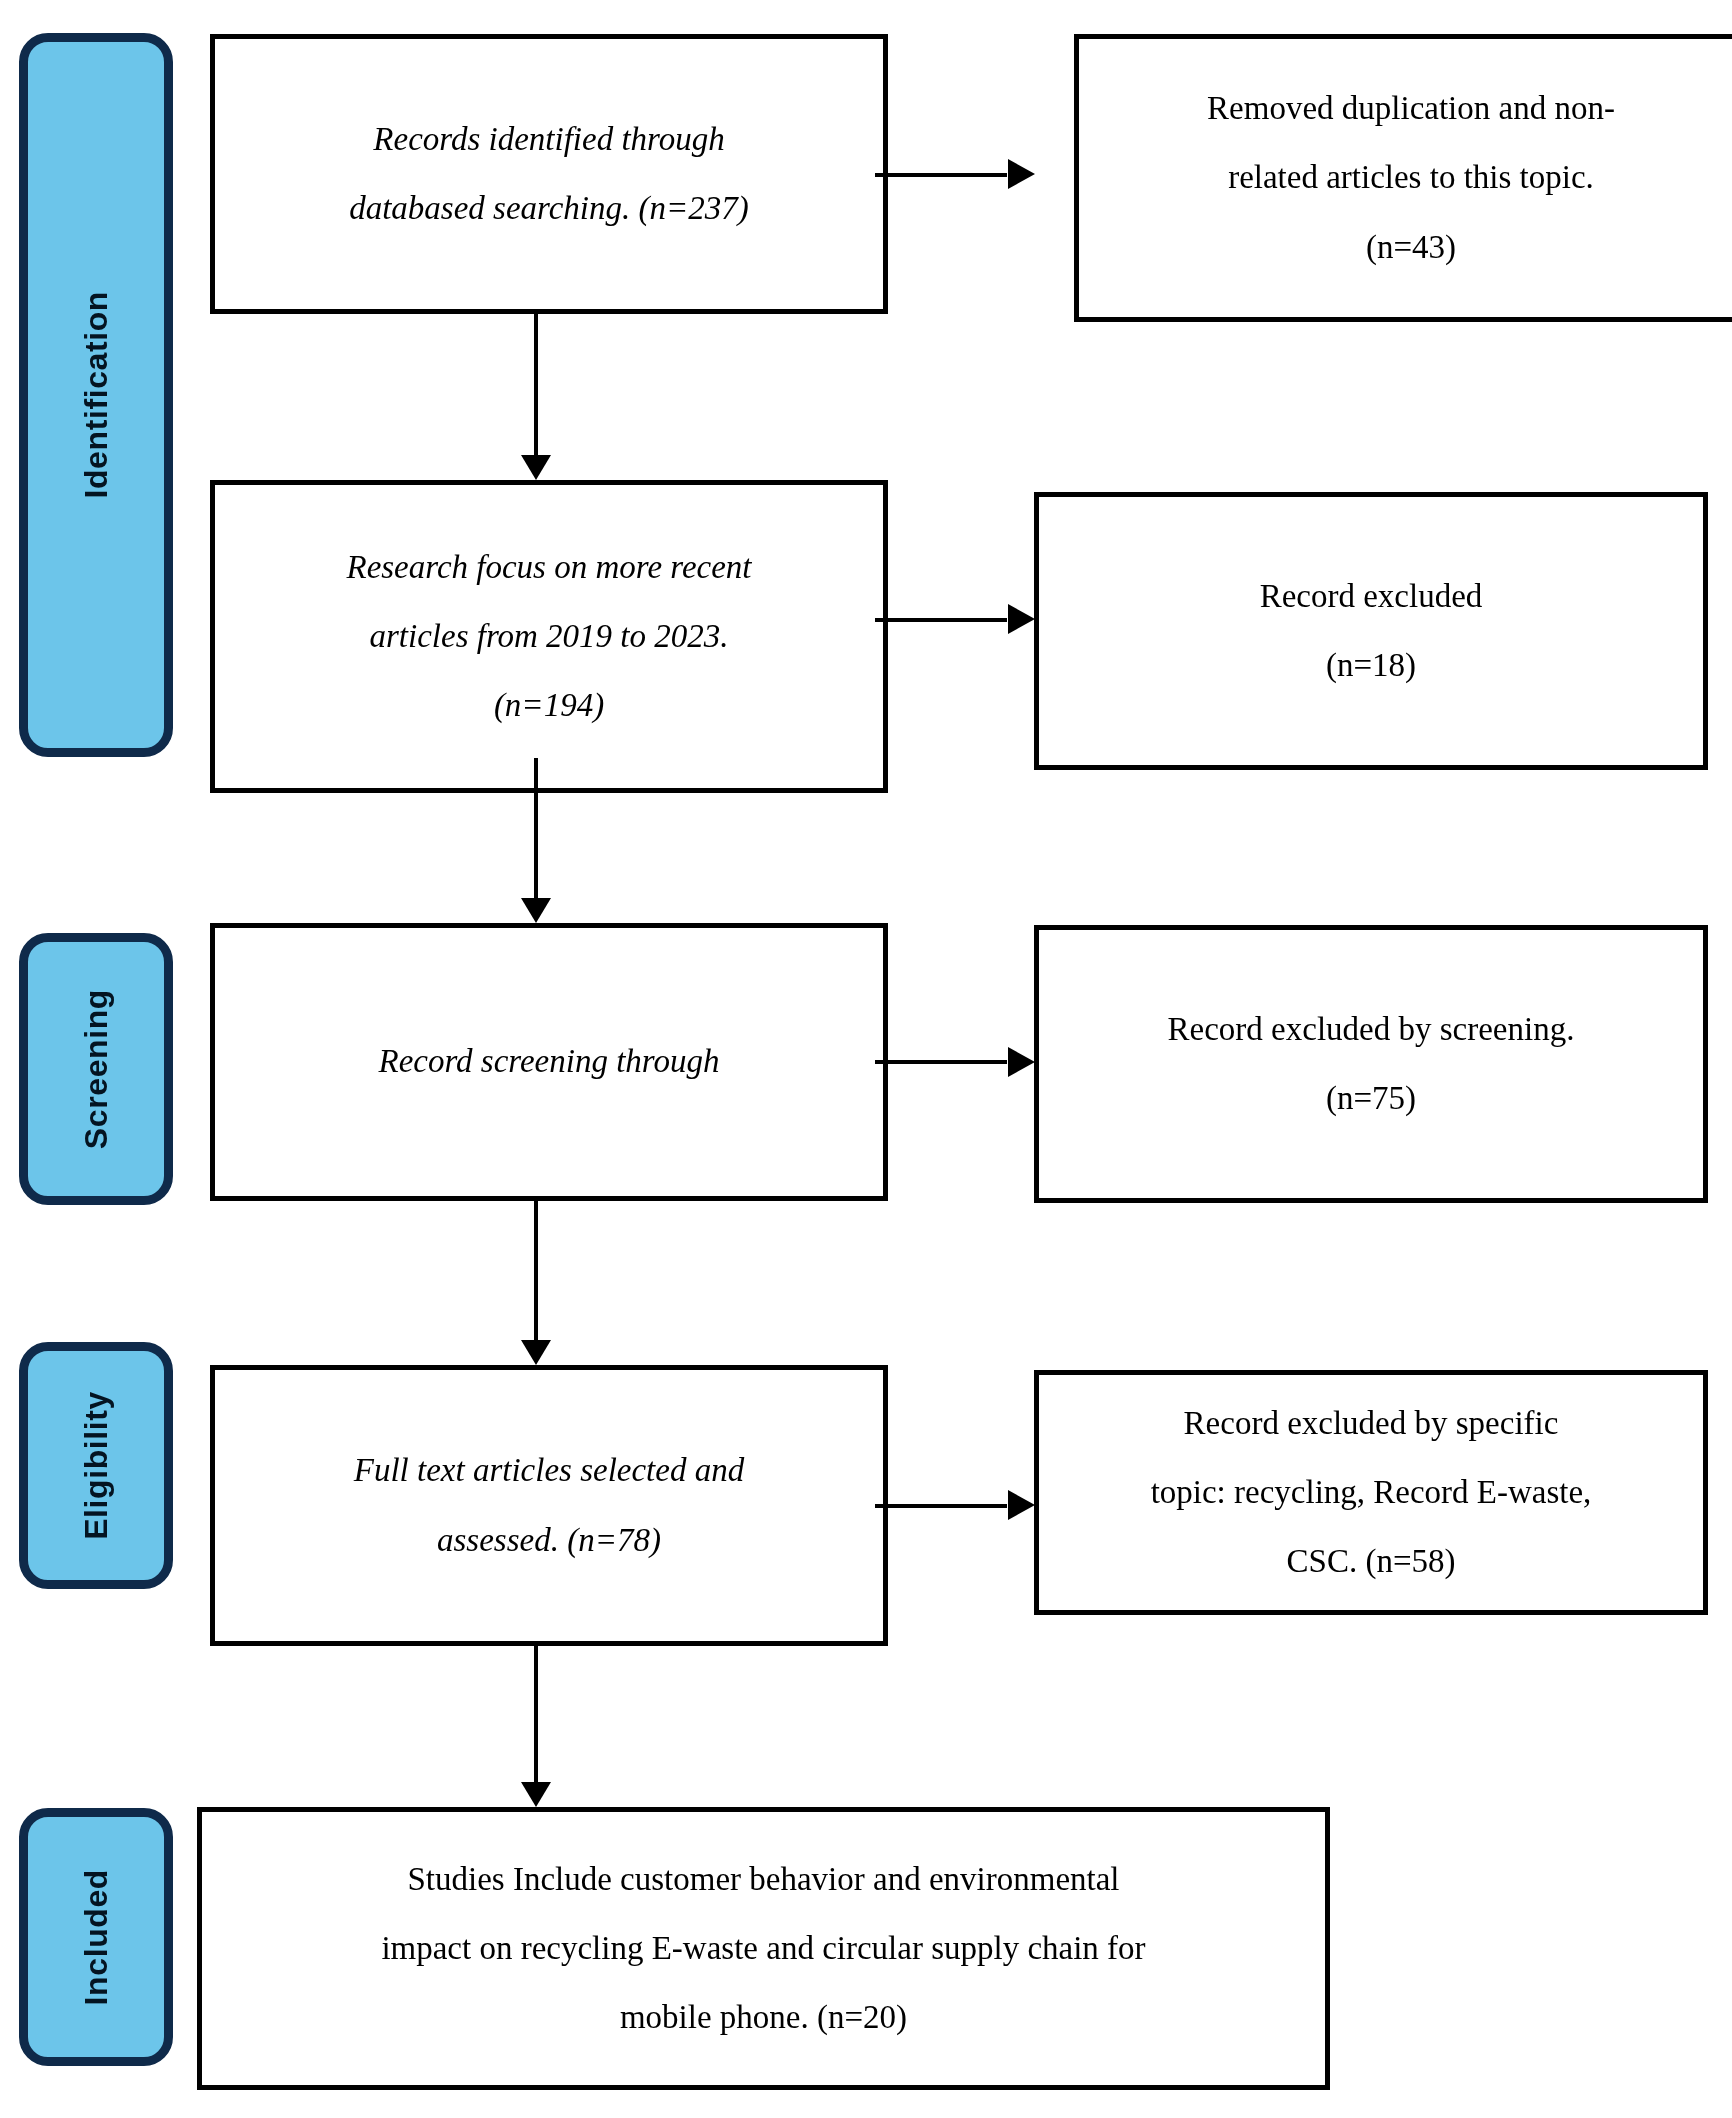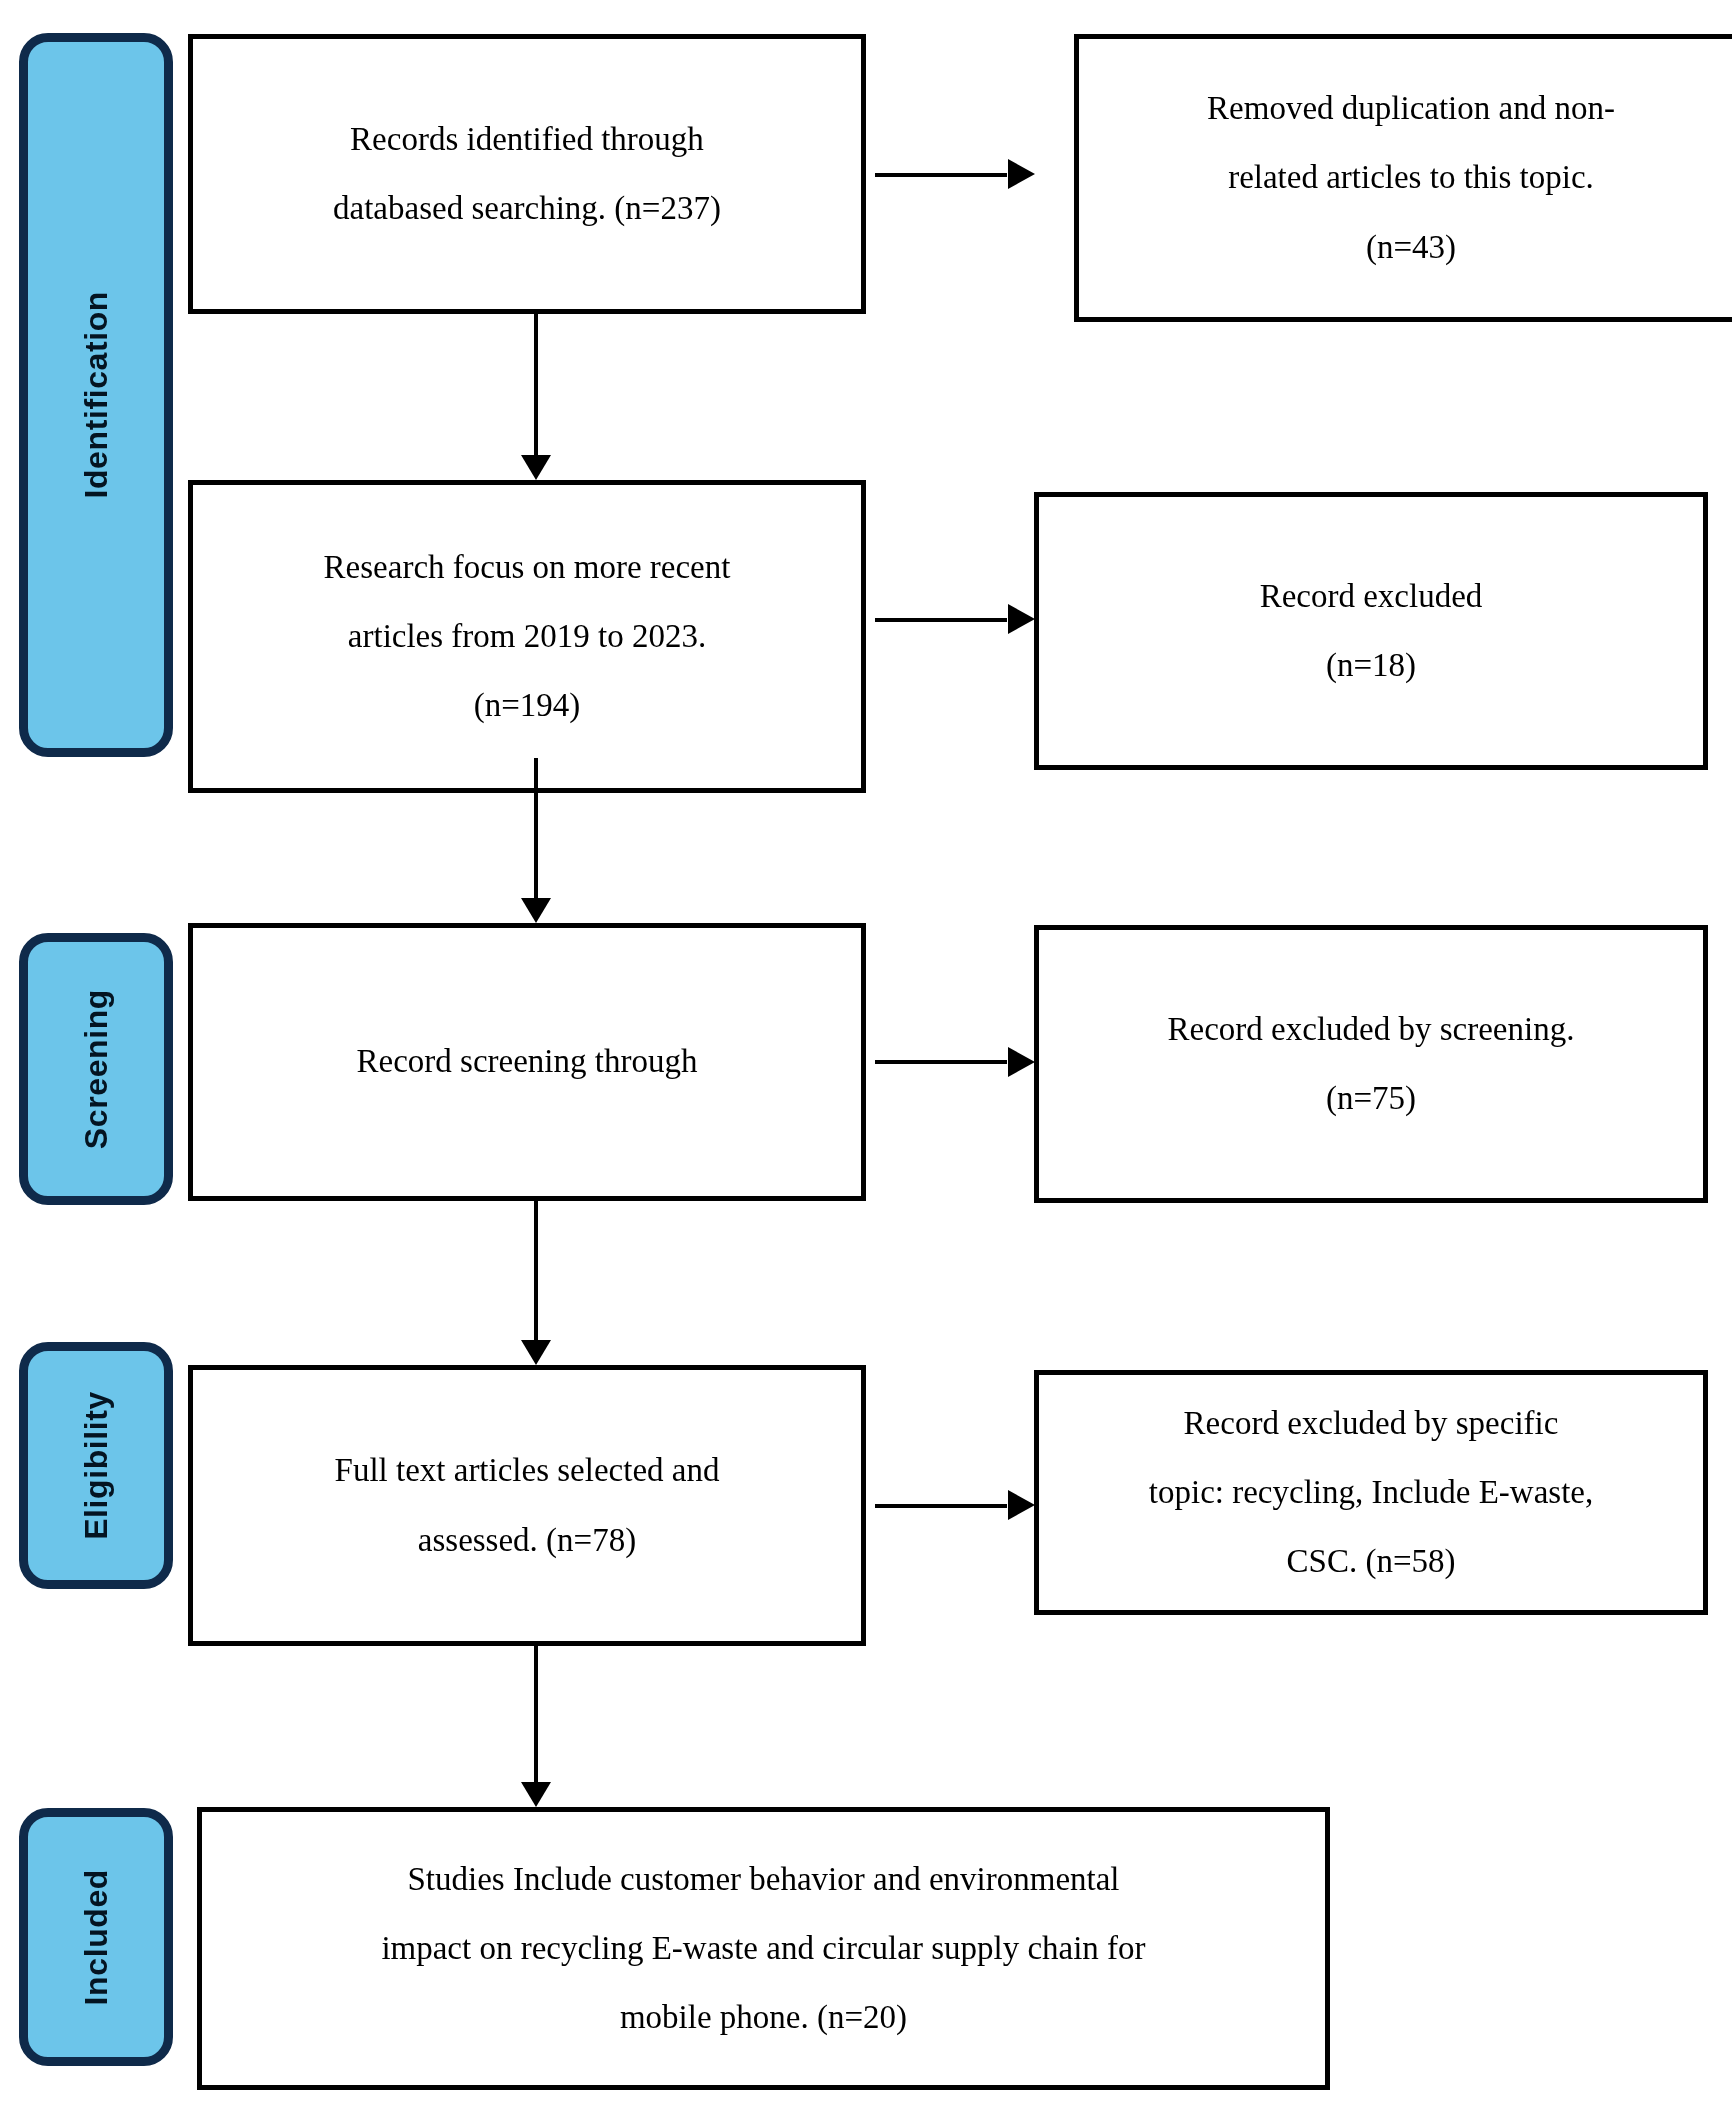--- a/index.html
+++ b/index.html
@@ -41,21 +41,21 @@
     box-sizing:border-box;
     background:#ffffff;
     border:5px solid var(--box-border,#000);
     display:flex;flex-direction:column;
     align-items:center;justify-content:center;
     text-align:center;
     color:#000;
     font-size:33px;
     line-height:2.1;
   }
-  .col-left{left:188px;width:678px;}
+  .col-left{left:210px;width:678px;font-style:italic;}
   .col-right{left:1034px;width:674px;}
   #box-identified{top:34px;height:280px;}
   #box-removed{top:34px;height:288px;margin-left:40px;}
   #box-recent{top:480px;height:313px;}
   #box-excluded-date{top:492px;height:278px;}
   #box-screening{top:923px;height:278px;}
   #box-excluded-screening{top:925px;height:278px;}
   #box-fulltext{top:1365px;height:281px;}
   #box-excluded-topic{top:1370px;height:245px;}
   #box-included{left:197px;top:1807px;width:1133px;height:283px;border-width:5.6px;}
@@ -138,21 +138,21 @@
   <div class="flow-box col-right" id="box-excluded-date">
     <span class="box-line">Record excluded</span>
     <span class="box-line">(n=18)</span>
   </div>
   <div class="flow-box col-right" id="box-excluded-screening">
     <span class="box-line">Record excluded by screening.</span>
     <span class="box-line">(n=75)</span>
   </div>
   <div class="flow-box col-right" id="box-excluded-topic">
     <span class="box-line">Record excluded by specific</span>
-    <span class="box-line">topic: recycling, Include E-waste,</span>
+    <span class="box-line">topic: recycling, Record E-waste,</span>
     <span class="box-line">CSC. (n=58)</span>
   </div>
 
   <div class="flow-box" id="box-included">
     <span class="box-line">Studies Include customer behavior and environmental</span>
     <span class="box-line">impact on recycling E-waste and circular supply chain for</span>
     <span class="box-line">mobile phone. (n=20)</span>
   </div>
 
   <div class="vline" id="vline-1"></div>

